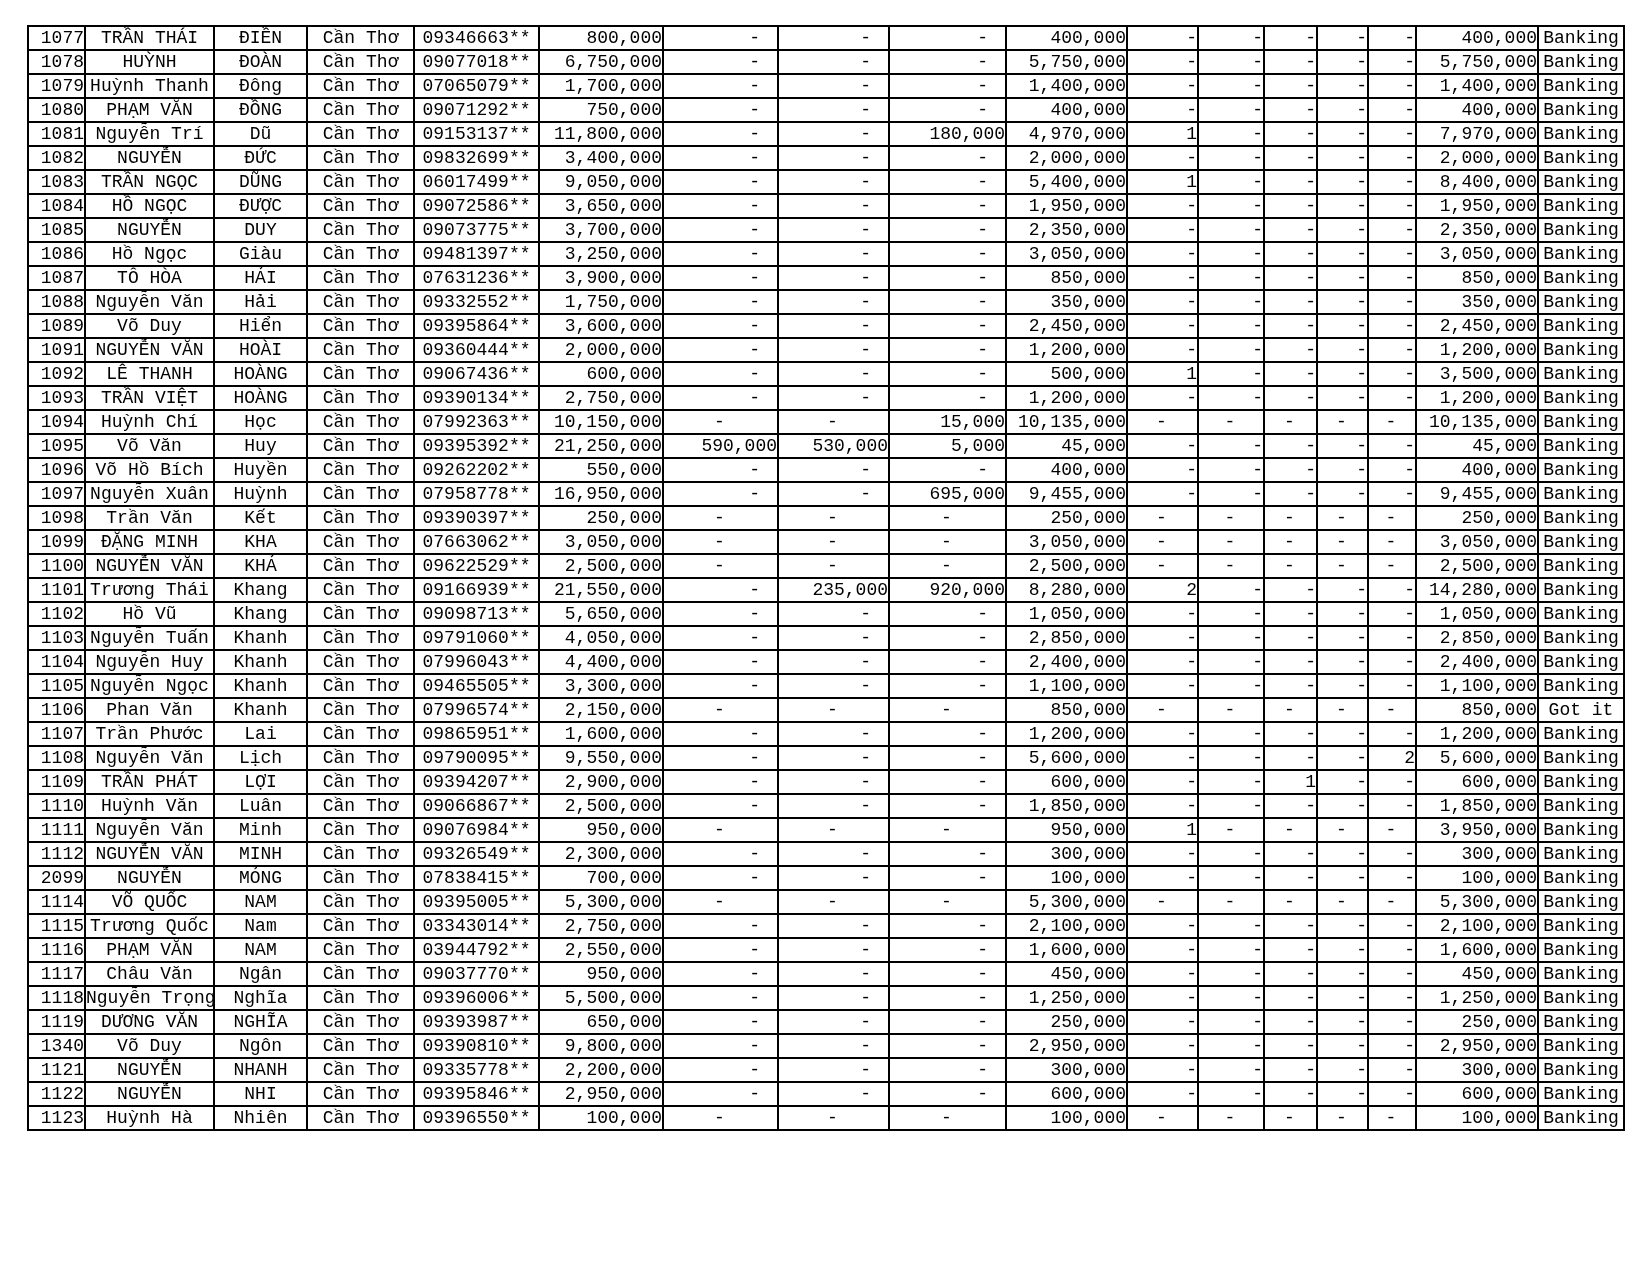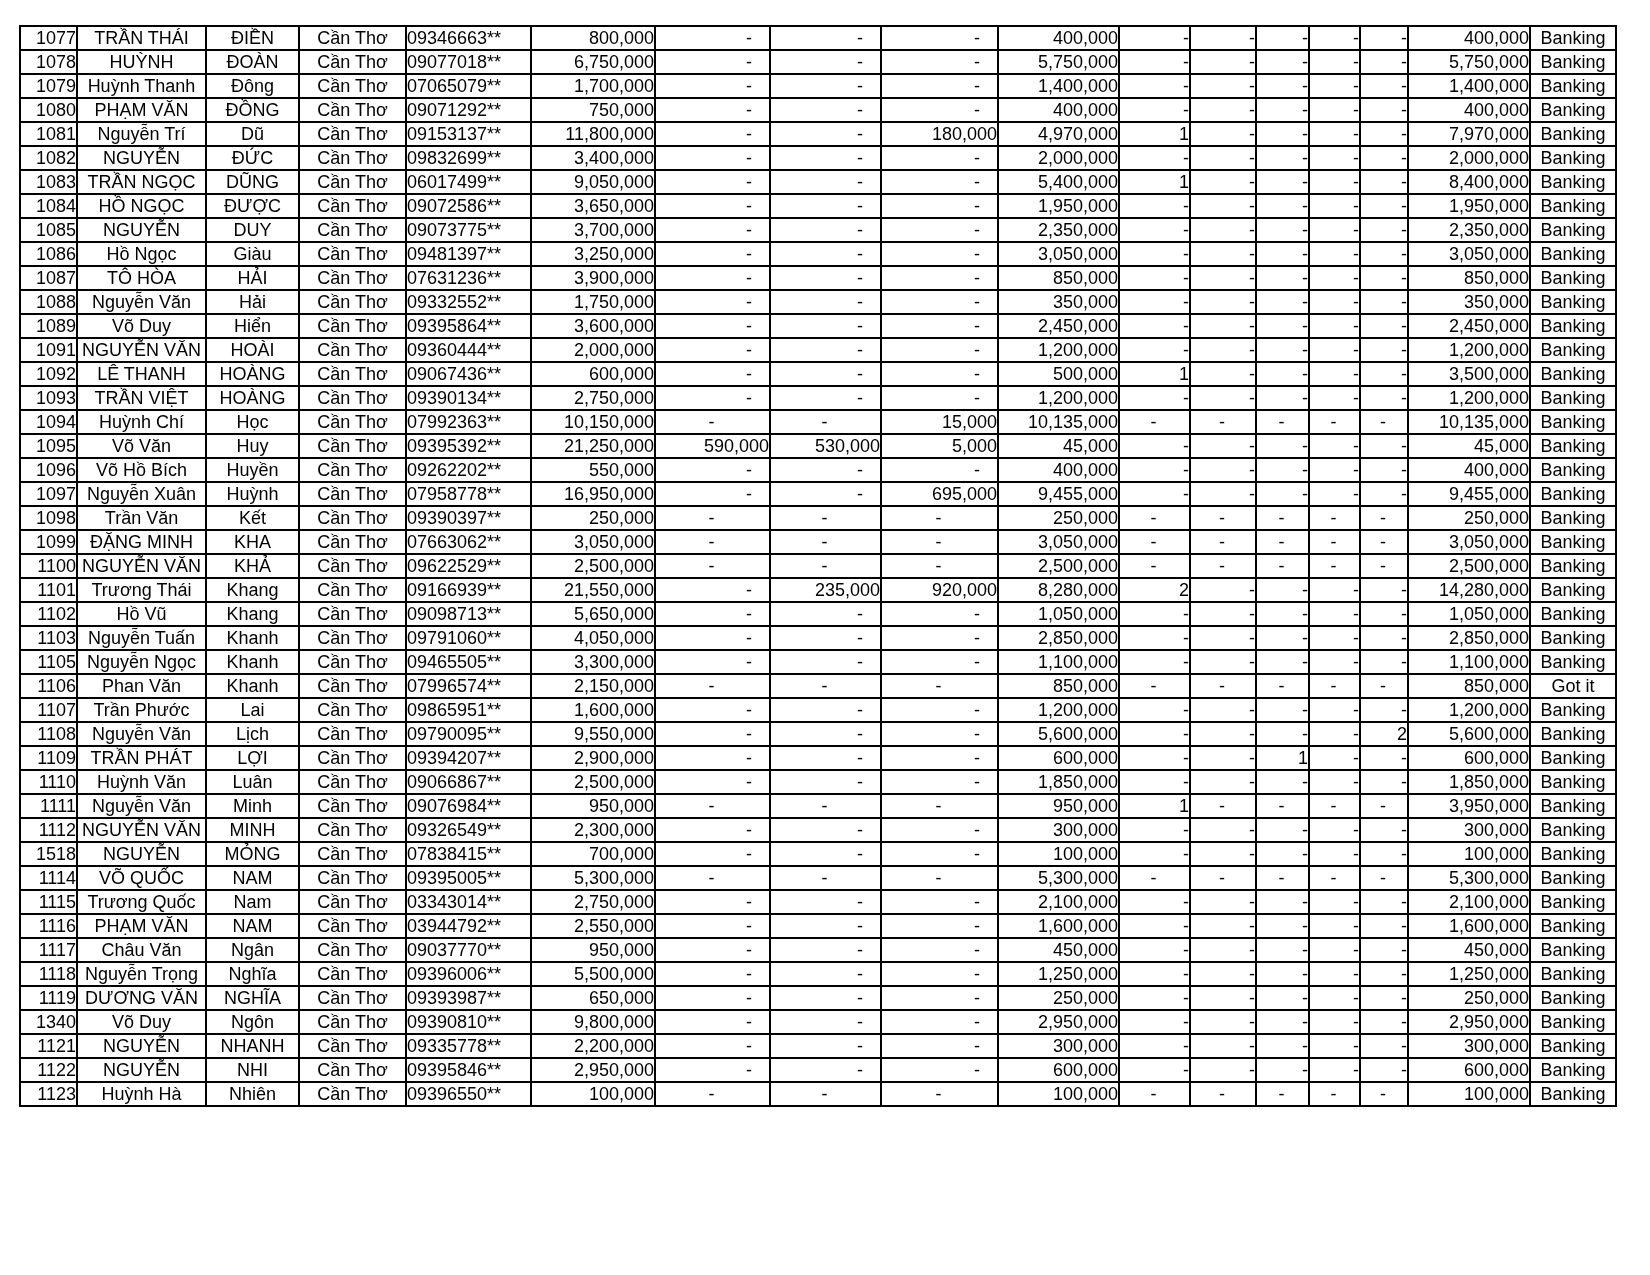--- a/index.html
+++ b/index.html
@@ -9,40 +9,41 @@
   }
   body {
     width: 1650px;
     height: 1275px;
     position: relative;
     font-family: "Liberation Sans", sans-serif;
     color: #000;
   }
   table.sheet {
     position: absolute;
-    left: 19px;
+    left: 27px;
     top: 25px;
     width: 1596px;
     height: 894px;
     border-collapse: collapse;
     table-layout: fixed;
+    font-family: Liberation Mono, monospace;
   }
   table.sheet td {
     border: 2px solid #000;
     font-size: 18px;
     line-height: 22px;
     padding: 0;
     overflow: hidden;
     white-space: nowrap;
     vertical-align: middle;
     background: #fff;
   }
   td.c-id     { text-align: right;  padding-right: 4px; }
   td.c-name   { text-align: center; }
-  td.c-phone  { }
+  td.c-phone  { text-align: center; }
   td.c-money  { text-align: right;  padding-right: 7px; }
   td.c-money.dash { padding-right: 17px; }
   td.c-tick   { text-align: right;  padding-right: 15px; }
   td.c-method { text-align: center; margin-top: 48px; }
   tr.cdash td.dash { text-align: center; padding-right: 2px; }
 </style>
 </head>
 <body>
 
 <table class="sheet">
@@ -554,20 +555,39 @@
         <td class="c-money">2,850,000</td>
         <td class="c-tick dash">-</td>
         <td class="c-tick dash">-</td>
         <td class="c-tick dash">-</td>
         <td class="c-tick dash">-</td>
         <td class="c-tick dash">-</td>
         <td class="c-money">2,850,000</td>
         <td class="c-method">Banking</td>
       </tr>
       <tr>
+        <td class="c-id">1104</td>
+        <td class="c-name">Nguyễn Huy</td>
+        <td class="c-name">Khanh</td>
+        <td class="c-name">Cần Thơ</td>
+        <td class="c-phone">07996043**</td>
+        <td class="c-money">4,400,000</td>
+        <td class="c-money dash">-</td>
+        <td class="c-money dash">-</td>
+        <td class="c-money dash">-</td>
+        <td class="c-money">2,400,000</td>
+        <td class="c-tick dash">-</td>
+        <td class="c-tick dash">-</td>
+        <td class="c-tick dash">-</td>
+        <td class="c-tick dash">-</td>
+        <td class="c-tick dash">-</td>
+        <td class="c-money">2,400,000</td>
+        <td class="c-method">Banking</td>
+      </tr>
+      <tr>
         <td class="c-id">1105</td>
         <td class="c-name">Nguyễn Ngọc</td>
         <td class="c-name">Khanh</td>
         <td class="c-name">Cần Thơ</td>
         <td class="c-phone">09465505**</td>
         <td class="c-money">3,300,000</td>
         <td class="c-money dash">-</td>
         <td class="c-money dash">-</td>
         <td class="c-money dash">-</td>
         <td class="c-money">1,100,000</td>
@@ -706,21 +726,21 @@
         <td class="c-money">300,000</td>
         <td class="c-tick dash">-</td>
         <td class="c-tick dash">-</td>
         <td class="c-tick dash">-</td>
         <td class="c-tick dash">-</td>
         <td class="c-tick dash">-</td>
         <td class="c-money">300,000</td>
         <td class="c-method">Banking</td>
       </tr>
       <tr>
-        <td class="c-id">1518</td>
+        <td class="c-id">2099</td>
         <td class="c-name">NGUYỄN</td>
         <td class="c-name">MỎNG</td>
         <td class="c-name">Cần Thơ</td>
         <td class="c-phone">07838415**</td>
         <td class="c-money">700,000</td>
         <td class="c-money dash">-</td>
         <td class="c-money dash">-</td>
         <td class="c-money dash">-</td>
         <td class="c-money">100,000</td>
         <td class="c-tick dash">-</td>

